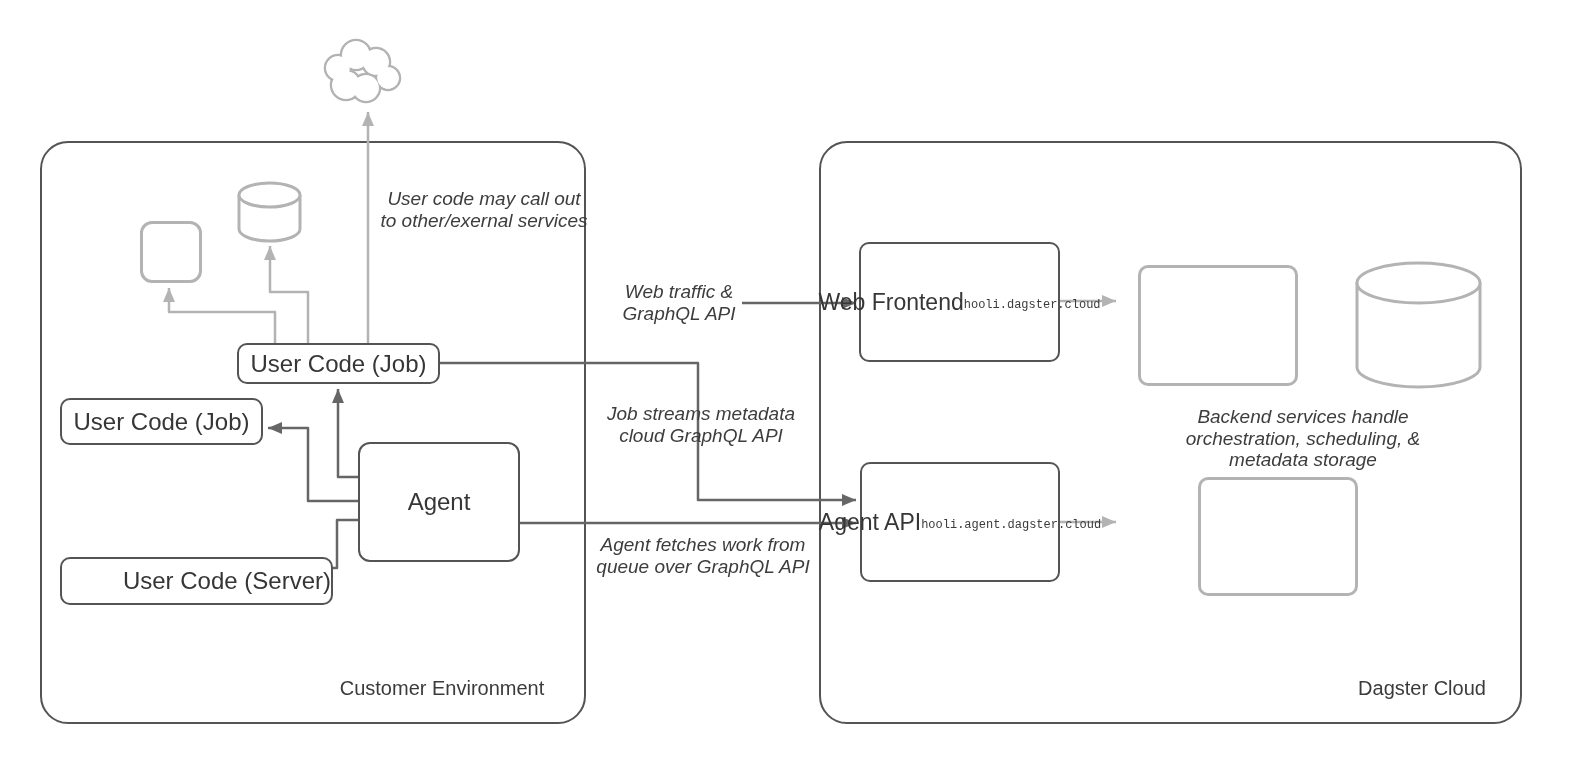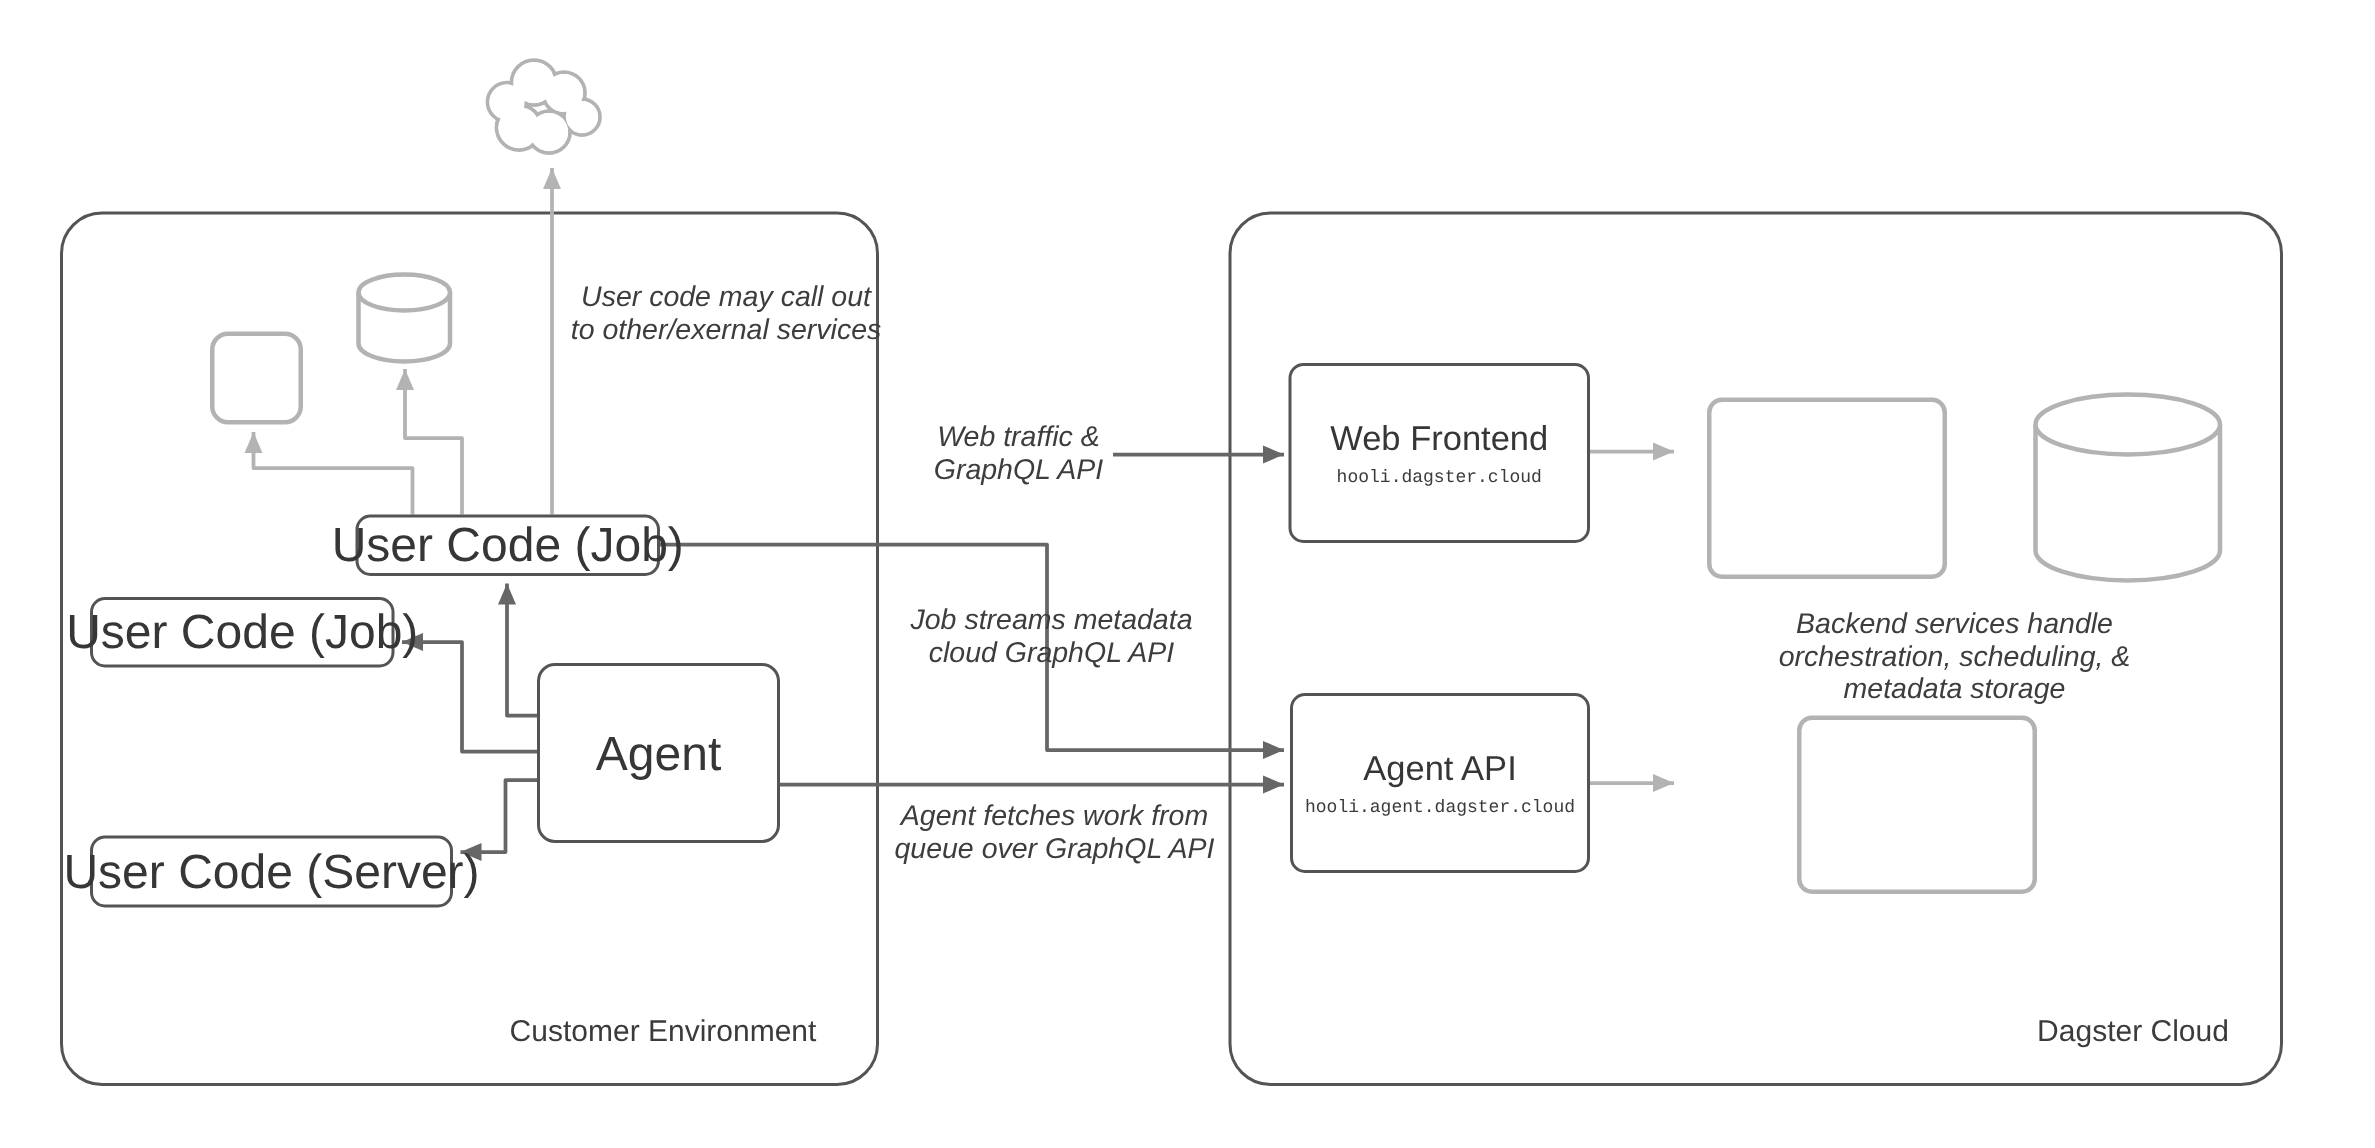--- a/index.html
+++ b/index.html
@@ -8,24 +8,24 @@
 
   .container-box{
     position:absolute;border:2.5px solid #545454;border-radius:28px;background:transparent;
   }
   .container-label{
     position:absolute;font-size:20px;color:#3b3b3b;white-space:nowrap;transform:translateX(-50%);
   }
 
   .node{
     position:absolute;border:2.5px solid #545454;border-radius:10px;background:#ffffff;
-    display:flex;flex-direction:column;align-items:center;justify-content:center;
+    display:flex;flex-direction:row;align-items:center;justify-content:center;
     box-sizing:border-box;z-index:3;
   }
-  .node .title{font-size:32px;color:#363636;white-space:nowrap;}
+  .node .title{font-size:24px;color:#363636;white-space:nowrap;}
   .node .title-sm{font-size:23px;color:#363636;white-space:nowrap;}
   .node .subtitle{font-family:"Liberation Mono", monospace;font-size:12px;color:#3b3b3b;margin-top:5px;white-space:nowrap;}
 
   .ghost{
     position:absolute;border:3px solid #b3b3b3;border-radius:10px;background:#ffffff;box-sizing:border-box;z-index:1;
   }
 
   .annotation{
     position:absolute;font-style:italic;font-size:19px;line-height:21.5px;color:#3d3d3d;
     text-align:center;white-space:pre-line;transform:translateX(-50%);z-index:3;
@@ -99,21 +99,21 @@
   </svg>
 
   <div class="node" style="left:237px;top:343px;width:203px;height:41px;">
     <span class="title">User Code (Job)</span>
   </div>
 
   <div class="node" style="left:60px;top:398px;width:203px;height:47px;">
     <span class="title">User Code (Job)</span>
   </div>
 
-  <div class="node" style="left:60px;top:557px;width:242px;height:48px;">
+  <div class="node" style="left:60px;top:557px;width:273px;height:48px;justify-content:flex-end;">
     <span class="title">User Code (Server)</span>
   </div>
 
   <div class="node" style="left:358px;top:442px;width:162px;height:120px;border-radius:12px;">
     <span class="title">Agent</span>
   </div>
 
   <div class="node" style="left:859px;top:242px;width:201px;height:120px;">
     <span class="title-sm">Web Frontend</span>
     <span class="subtitle">hooli.dagster.cloud</span>

